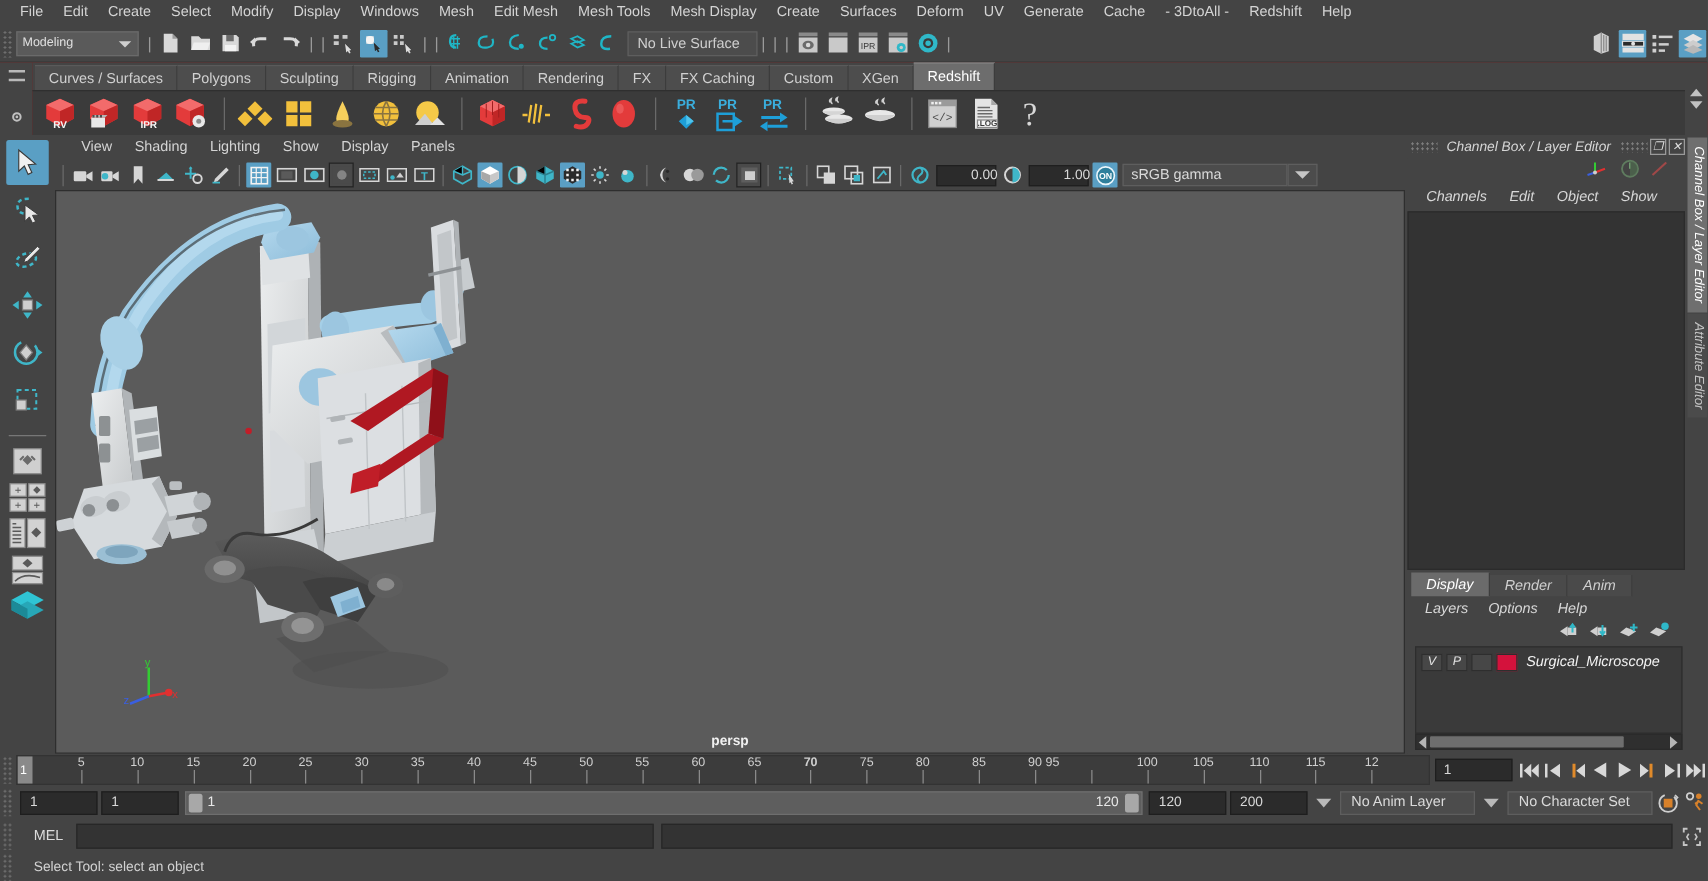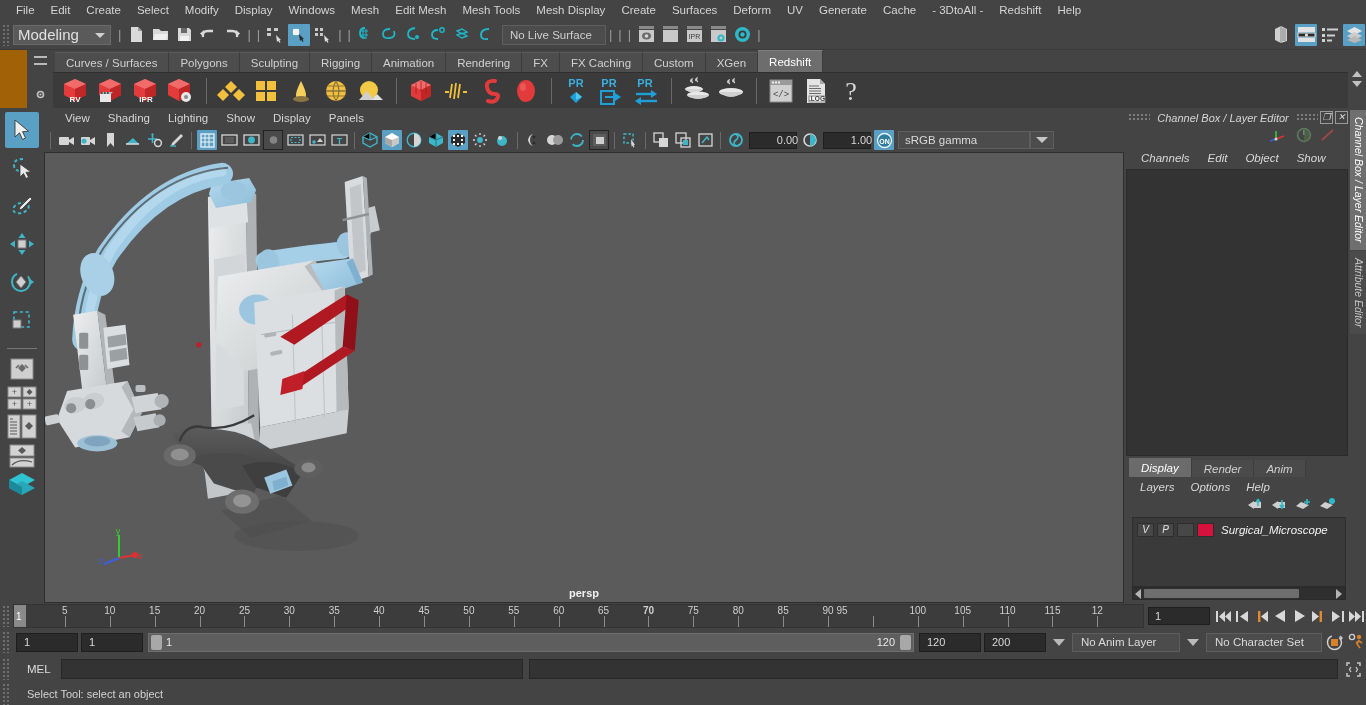--- a/index.html
+++ b/index.html
@@ -46,21 +46,21 @@
     background-size: 4px 4px;
     flex: 0 0 8px;
     margin-right: 3px;
   }
   .menuset {
     width: 98px; height: 20px;
     background: #5a5a5a;
     border: 1px solid #6a6a6a;
     display: flex; align-items: center;
     padding: 0 4px;
-    font-size: 15px; color: #e0e0e0;
+    font-size: 10px; color: #e0e0e0;
     position: relative;
     margin-right: 4px;
   }
   .menuset .arrow {
     position: absolute; right: 5px; top: 7px;
     width: 0; height: 0;
     border-left: 5px solid transparent;
     border-right: 5px solid transparent;
     border-top: 5px solid #cfcfcf;
   }
@@ -79,21 +79,21 @@
   .livesurf {
     height: 20px; min-width: 104px;
     background: #4c4c4c; border: 1px solid #5e5e5e;
     font-size: 11.5px; color: #cfcfcf;
     display: flex; align-items: center; padding: 0 7px;
     margin-left: 4px;
   }
   .spacer { flex: 1 1 auto; }
 
   
-  .shelfwrap { display: flex; flex: 0 0 58px; background: #a16207; padding-left: 27px; }
+  .shelfwrap { display: flex; flex: 0 0 58px; background: #7f1d1d; }
   .shelfside {
     width: 26px; background: #444444;
     display: flex; flex-direction: column;
     align-items: center; justify-content: space-between;
     padding: 6px 0 8px;
     flex: 0 0 26px;
   }
   .shelfside .hamb {
     width: 13px; height: 9px;
     border-top: 2px solid #b9b9b9;

